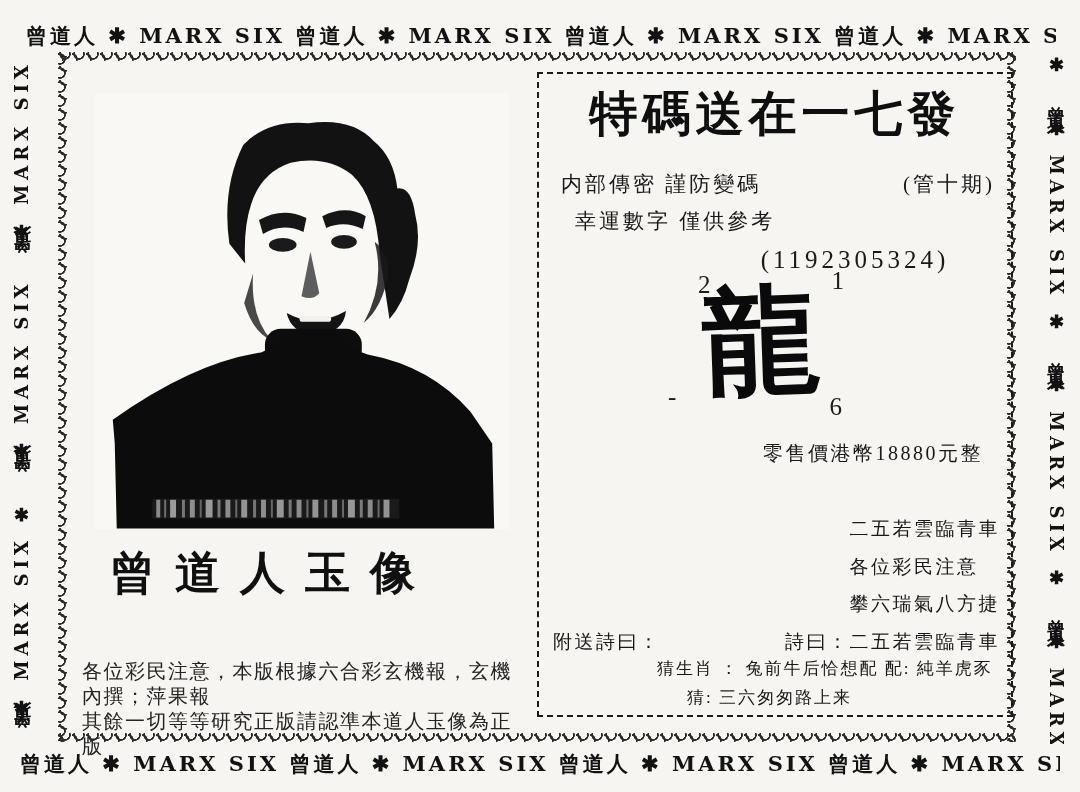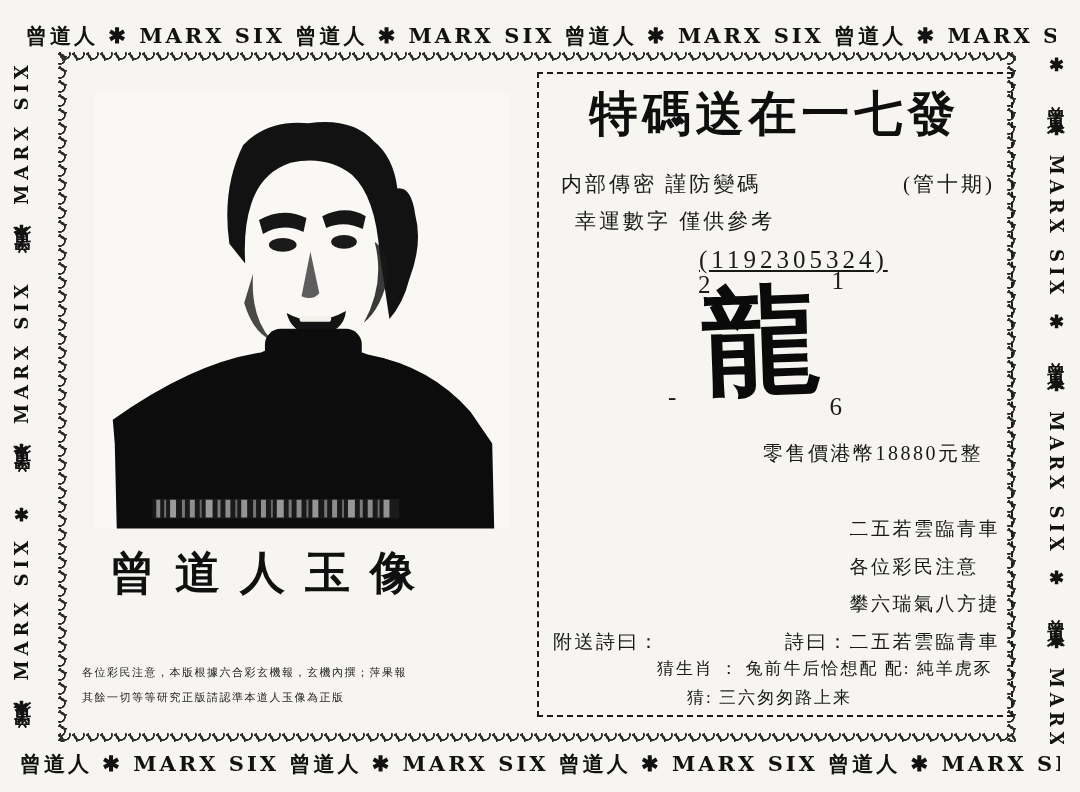--- a/index.html
+++ b/index.html
@@ -33,34 +33,34 @@
   .wave-top{top:0;} .wave-bot{bottom:0;} .wave-left{left:0;} .wave-right{right:0;}
 
   
   .photo{position:absolute;left:95px;top:93px;width:415px;height:436px;background:#f9f8f5;}
   .photo svg{display:block;width:100%;height:100%;}
 
   .caption{position:absolute;left:110px;top:543px;width:380px;text-align:left;
            font-family:"DejaVu Serif", serif;font-weight:900;font-size:45px;
            letter-spacing:20px;color:#101010;white-space:nowrap;}
 
-  .disclaimer{position:absolute;left:82px;top:660px;width:438px;font-size:11px;
-              line-height:25px;letter-spacing:1.5px;color:#242424;}
+  .disclaimer{position:absolute;left:82px;top:660px;width:438px;font-size:20px;
+              line-height:25px;letter-spacing:1.5px;color:#242424;font-family:Liberation Mono, monospace;}
 
   
   .panel{position:absolute;left:537px;top:72px;width:472px;height:641px;
          border:2.5px dashed #1b1b1b;background:transparent;}
   .p-title{position:absolute;top:8px;left:0;right:0;text-align:center;
            font-family:"Liberation Sans", sans-serif;font-weight:700;
            font-size:48px;letter-spacing:5px;color:#0f0f0f;white-space:nowrap;}
   .p-row1{position:absolute;top:96px;left:22px;right:16px;display:flex;
           justify-content:space-between;font-size:21px;letter-spacing:3px;}
   .p-row2{position:absolute;top:133px;left:36px;font-size:21px;letter-spacing:3px;}
-  .p-lucky{position:absolute;top:172px;left:0;right:0;
-           padding-left:160px;font-size:25px;letter-spacing:4px;text-decoration:underline;}
+  .p-lucky{position:absolute;top:172px;left:0;right:0;text-align:center;
+           padding-left:160px;font-size:25px;letter-spacing:4px;}
   .charblock{position:absolute;top:203px;left:133px;width:178px;height:132px;}
   .bigchar{position:absolute;left:50%;top:50%;transform:translate(-50%,-52%) rotate(-2deg);
            font-family:"DejaVu Serif", serif;font-weight:900;font-size:118px;
            line-height:1;color:#0a0a0a;}
   .corner{position:absolute;font-size:25px;color:#1c1c1c;}
   .c-tl{left:26px;top:-6px;} .c-tr{right:6px;top:-10px;}
   .c-bl{left:-4px;bottom:-2px;} .c-br{right:8px;bottom:-12px;}
   .p-price{position:absolute;top:366px;right:28px;font-size:20px;letter-spacing:2.5px;}
   .poems{position:absolute;top:436px;left:14px;right:8px;display:flex;
          font-size:19px;letter-spacing:2.5px;line-height:37.5px;}

